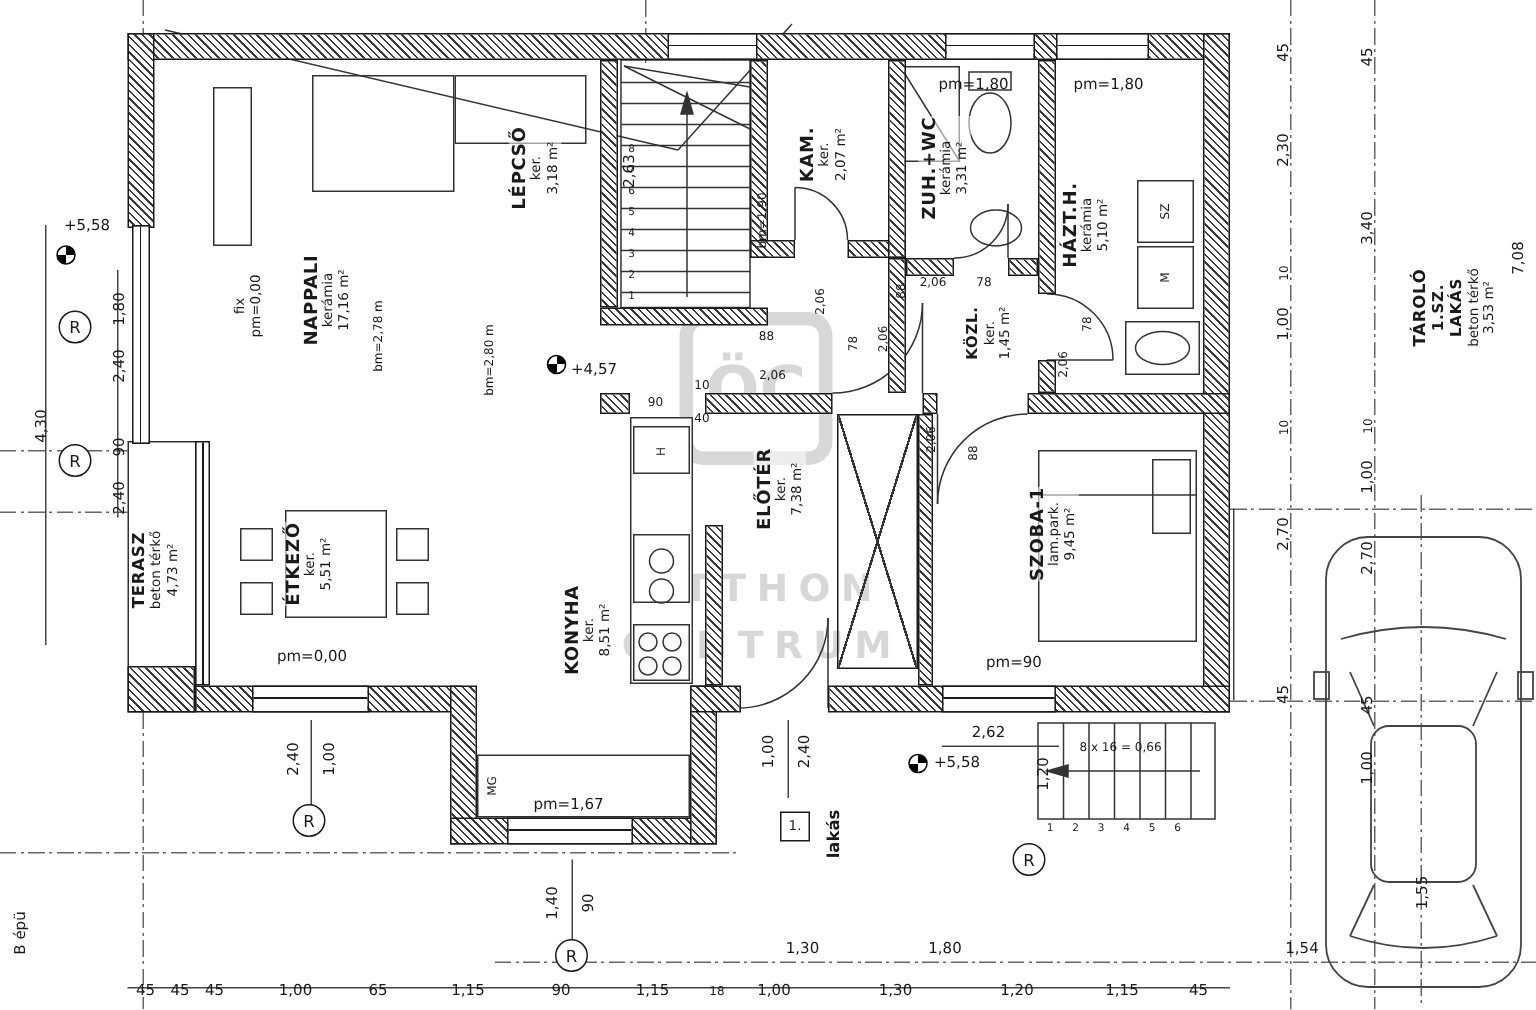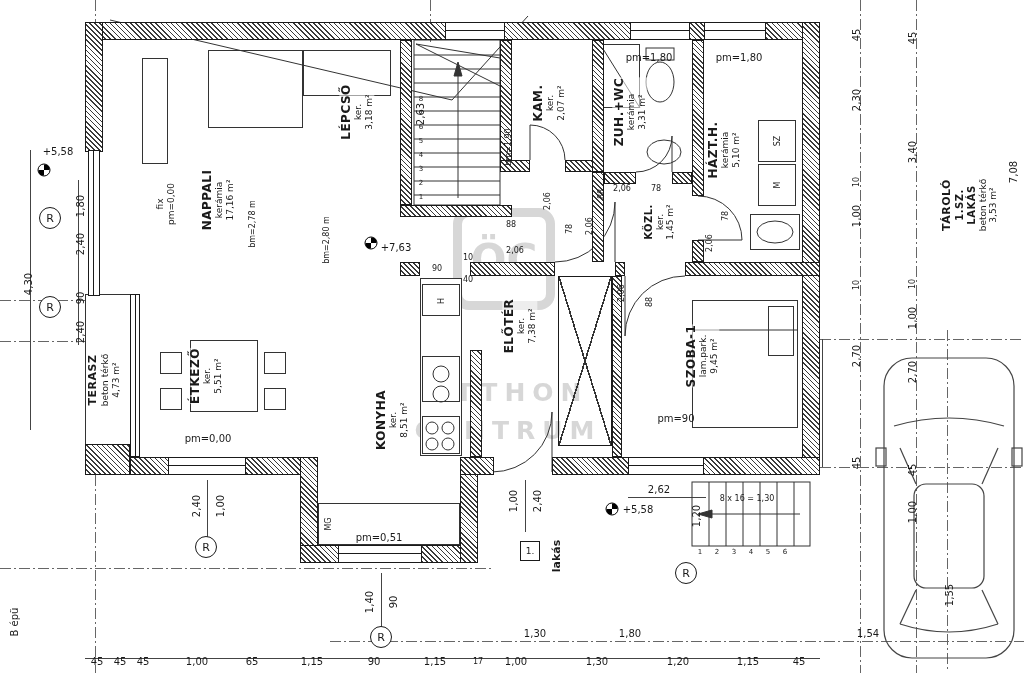--- a/index.html
+++ b/index.html
@@ -266,39 +266,39 @@
     <div class="sub">3,53 m²</div>
   </div>
 
   <div class="room" style="left:166px;top:204px;background:none">
     <div class="sub">fix</div>
     <div class="sub">pm=0,00</div>
   </div>
 
   <div class="lab" style="left:58px;top:151px">+5,58</div>
   <div class="bench" style="left:44px;top:170px"></div>
-  <div class="lab" style="left:396px;top:247px">+7,63</div>
+  <div class="lab" style="left:396px;top:247px">+4,57</div>
   <div class="bench" style="left:371px;top:243px"></div>
   <div class="lab" style="left:638px;top:509px">+5,58</div>
   <div class="bench" style="left:612px;top:509px"></div>
   <div class="lab" style="left:208px;top:438px">pm=0,00</div>
-  <div class="lab" style="left:379px;top:537px">pm=0,51</div>
-  <div class="lab" style="left:676px;top:418px">pm=90</div>
+  <div class="lab" style="left:379px;top:537px">pm=1,67</div>
+  <div class="lab" style="left:676px;top:442px">pm=90</div>
   <div class="lab" style="left:649px;top:57px">pm=1,80</div>
   <div class="lab" style="left:739px;top:57px">pm=1,80</div>
 
   <div class="rcirc" style="left:50px;top:218px">R</div>
   <div class="rcirc" style="left:50px;top:307px">R</div>
   <div class="rcirc" style="left:206px;top:547px">R</div>
   <div class="rcirc" style="left:381px;top:637px">R</div>
   <div class="rcirc" style="left:686px;top:573px">R</div>
 
   <div class="sq" style="left:530px;top:551px">1.</div>
   <div class="lab v b" style="left:556px;top:556px;font-size:11px">lakás</div>
-  <div class="lab s8" style="left:747px;top:498px">8 x 16 = 1,30</div>
+  <div class="lab s8" style="left:747px;top:498px">8 x 16 = 0,66</div>
 
   <div class="lab v" style="left:80px;top:206px">1,80</div>
   <div class="lab v" style="left:80px;top:244px">2,40</div>
   <div class="lab v" style="left:28px;top:284px">4,30</div>
   <div class="lab v" style="left:80px;top:298px">90</div>
   <div class="lab v" style="left:80px;top:332px">2,40</div>
 
   <div class="lab v" style="left:420px;top:114px">2,63</div>
   <div class="lab v s8" style="left:508px;top:147px">bm=1,90</div>
   <div class="lab v s8" style="left:252px;top:224px">bm=2,78 m</div>
@@ -330,21 +330,21 @@
   <div class="lab v" style="left:696px;top:516px">1,20</div>
 
   <div class="lab" style="left:97px;top:661px">45</div>
   <div class="lab" style="left:120px;top:661px">45</div>
   <div class="lab" style="left:143px;top:661px">45</div>
   <div class="lab" style="left:197px;top:661px">1,00</div>
   <div class="lab" style="left:252px;top:661px">65</div>
   <div class="lab" style="left:312px;top:661px">1,15</div>
   <div class="lab" style="left:374px;top:661px">90</div>
   <div class="lab" style="left:435px;top:661px">1,15</div>
-  <div class="lab s8" style="left:478px;top:661px">17</div>
+  <div class="lab s8" style="left:478px;top:661px">18</div>
   <div class="lab" style="left:516px;top:661px">1,00</div>
   <div class="lab" style="left:597px;top:661px">1,30</div>
   <div class="lab" style="left:678px;top:661px">1,20</div>
   <div class="lab" style="left:748px;top:661px">1,15</div>
   <div class="lab" style="left:799px;top:661px">45</div>
 
   <div class="lab" style="left:535px;top:633px">1,30</div>
   <div class="lab" style="left:630px;top:633px">1,80</div>
   <div class="lab" style="left:868px;top:633px">1,54</div>
 

